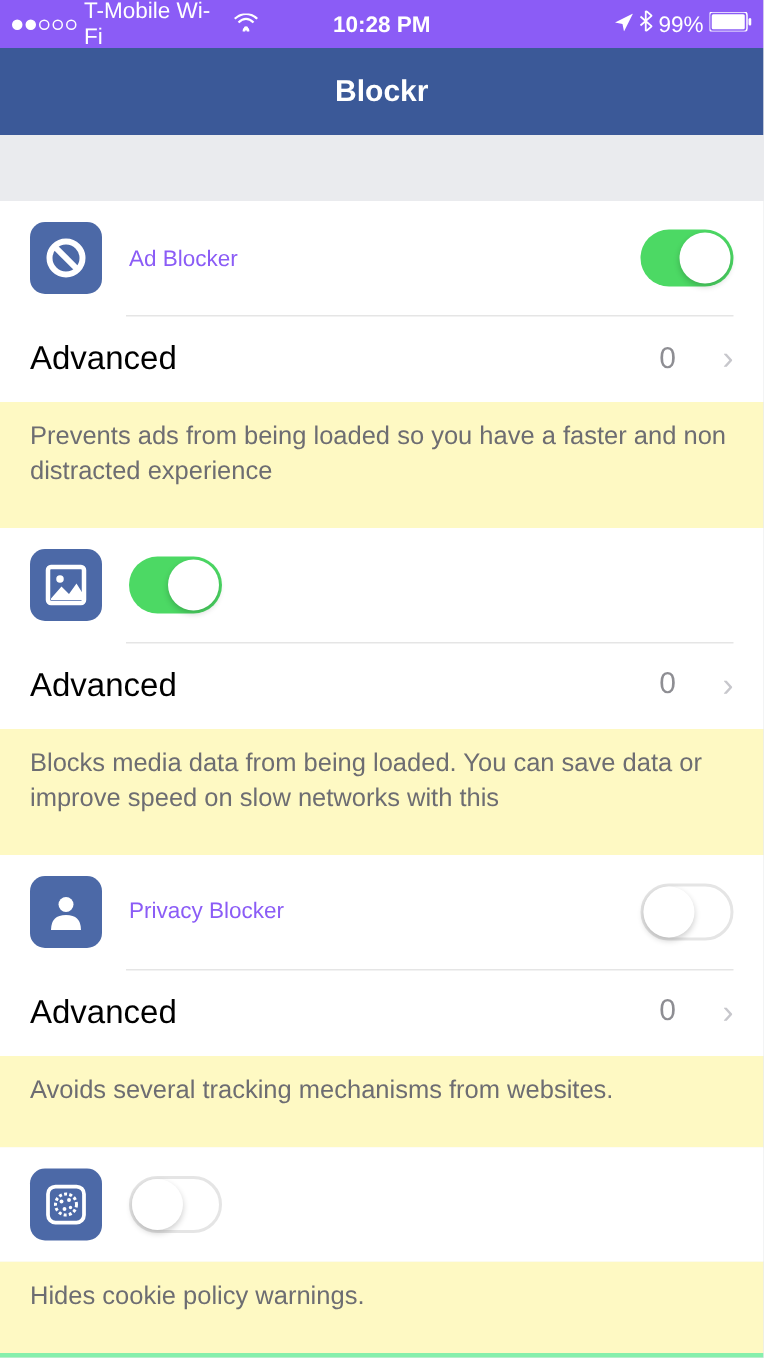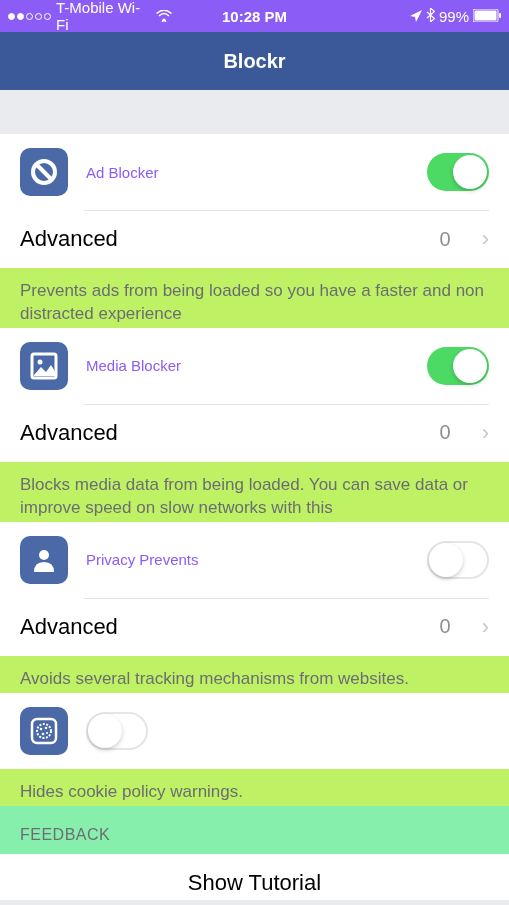--- a/index.html
+++ b/index.html
@@ -137,25 +137,25 @@
       font-size: 20px;
       color: #8E8E93;
       margin-right: 10px;
     }
     .chevron {
       color: #C7C7CC;
       font-size: 22px;
       font-weight: 300;
     }
     .section-footer {
-      padding: 12px 20px 2px;
+      padding: 12px 20px 26px;
       font-size: 17px;
       color: #6D6D72;
       line-height: 1.35;
-      background: #bef264;
+      background: #fef9c3;
     }
     .feedback-header {
       padding: 20px 20px 10px;
       font-size: 16px;
       color: #6D6D72;
       letter-spacing: 0.5px;
       background: #86efac;
     }
     .tutorial-row {
       background: #fff;
@@ -246,21 +246,20 @@
 
 <div class="section">
   <div class="row row-main">
     <div class="row-icon">
       <svg width="30" height="30" viewBox="0 0 30 30">
           <rect x="3" y="3" width="24" height="24" rx="2" fill="none" stroke="#fff" stroke-width="3"></rect>
           <circle cx="11" cy="11" r="2.5" fill="#fff"></circle>
           <path d="M5 24 L12 16 L17 21 L22 14 L27 22 L27 25 L5 25 Z" fill="#fff"></path>
         </svg>
     </div>
-    <div class="row-title">Media Blocker</div>
     <div class="toggle on">
         <div class="toggle-knob"></div>
       </div>
   </div>
   <div class="adv-row" style="border-top:none;position:relative;">
     <div style="position:absolute;top:0;left:84px;right:20px;height:1px;background:#E5E5E5;"></div>
     <div class="advanced-label">Advanced</div>
     <div class="advanced-value">0</div>
     <div class="chevron">›</div>
   </div>
@@ -268,21 +267,21 @@
 <div class="section-footer">Blocks media data from being loaded. You can save data or improve speed on slow networks with this</div>
 
 <div class="section">
   <div class="row row-main">
     <div class="row-icon">
       <svg width="30" height="30" viewBox="0 0 30 30">
           <circle cx="15" cy="10" r="5" fill="#fff"></circle>
           <path d="M5 27 Q5 17 15 17 Q25 17 25 27 Z" fill="#fff"></path>
         </svg>
     </div>
-    <div class="row-title">Privacy Prevents</div>
+    <div class="row-title">Privacy Blocker</div>
     <div class="toggle off">
         <div class="toggle-knob"></div>
       </div>
   </div>
   <div class="adv-row" style="border-top:none;position:relative;">
     <div style="position:absolute;top:0;left:84px;right:20px;height:1px;background:#E5E5E5;"></div>
     <div class="advanced-label">Advanced</div>
     <div class="advanced-value">0</div>
     <div class="chevron">›</div>
   </div>

